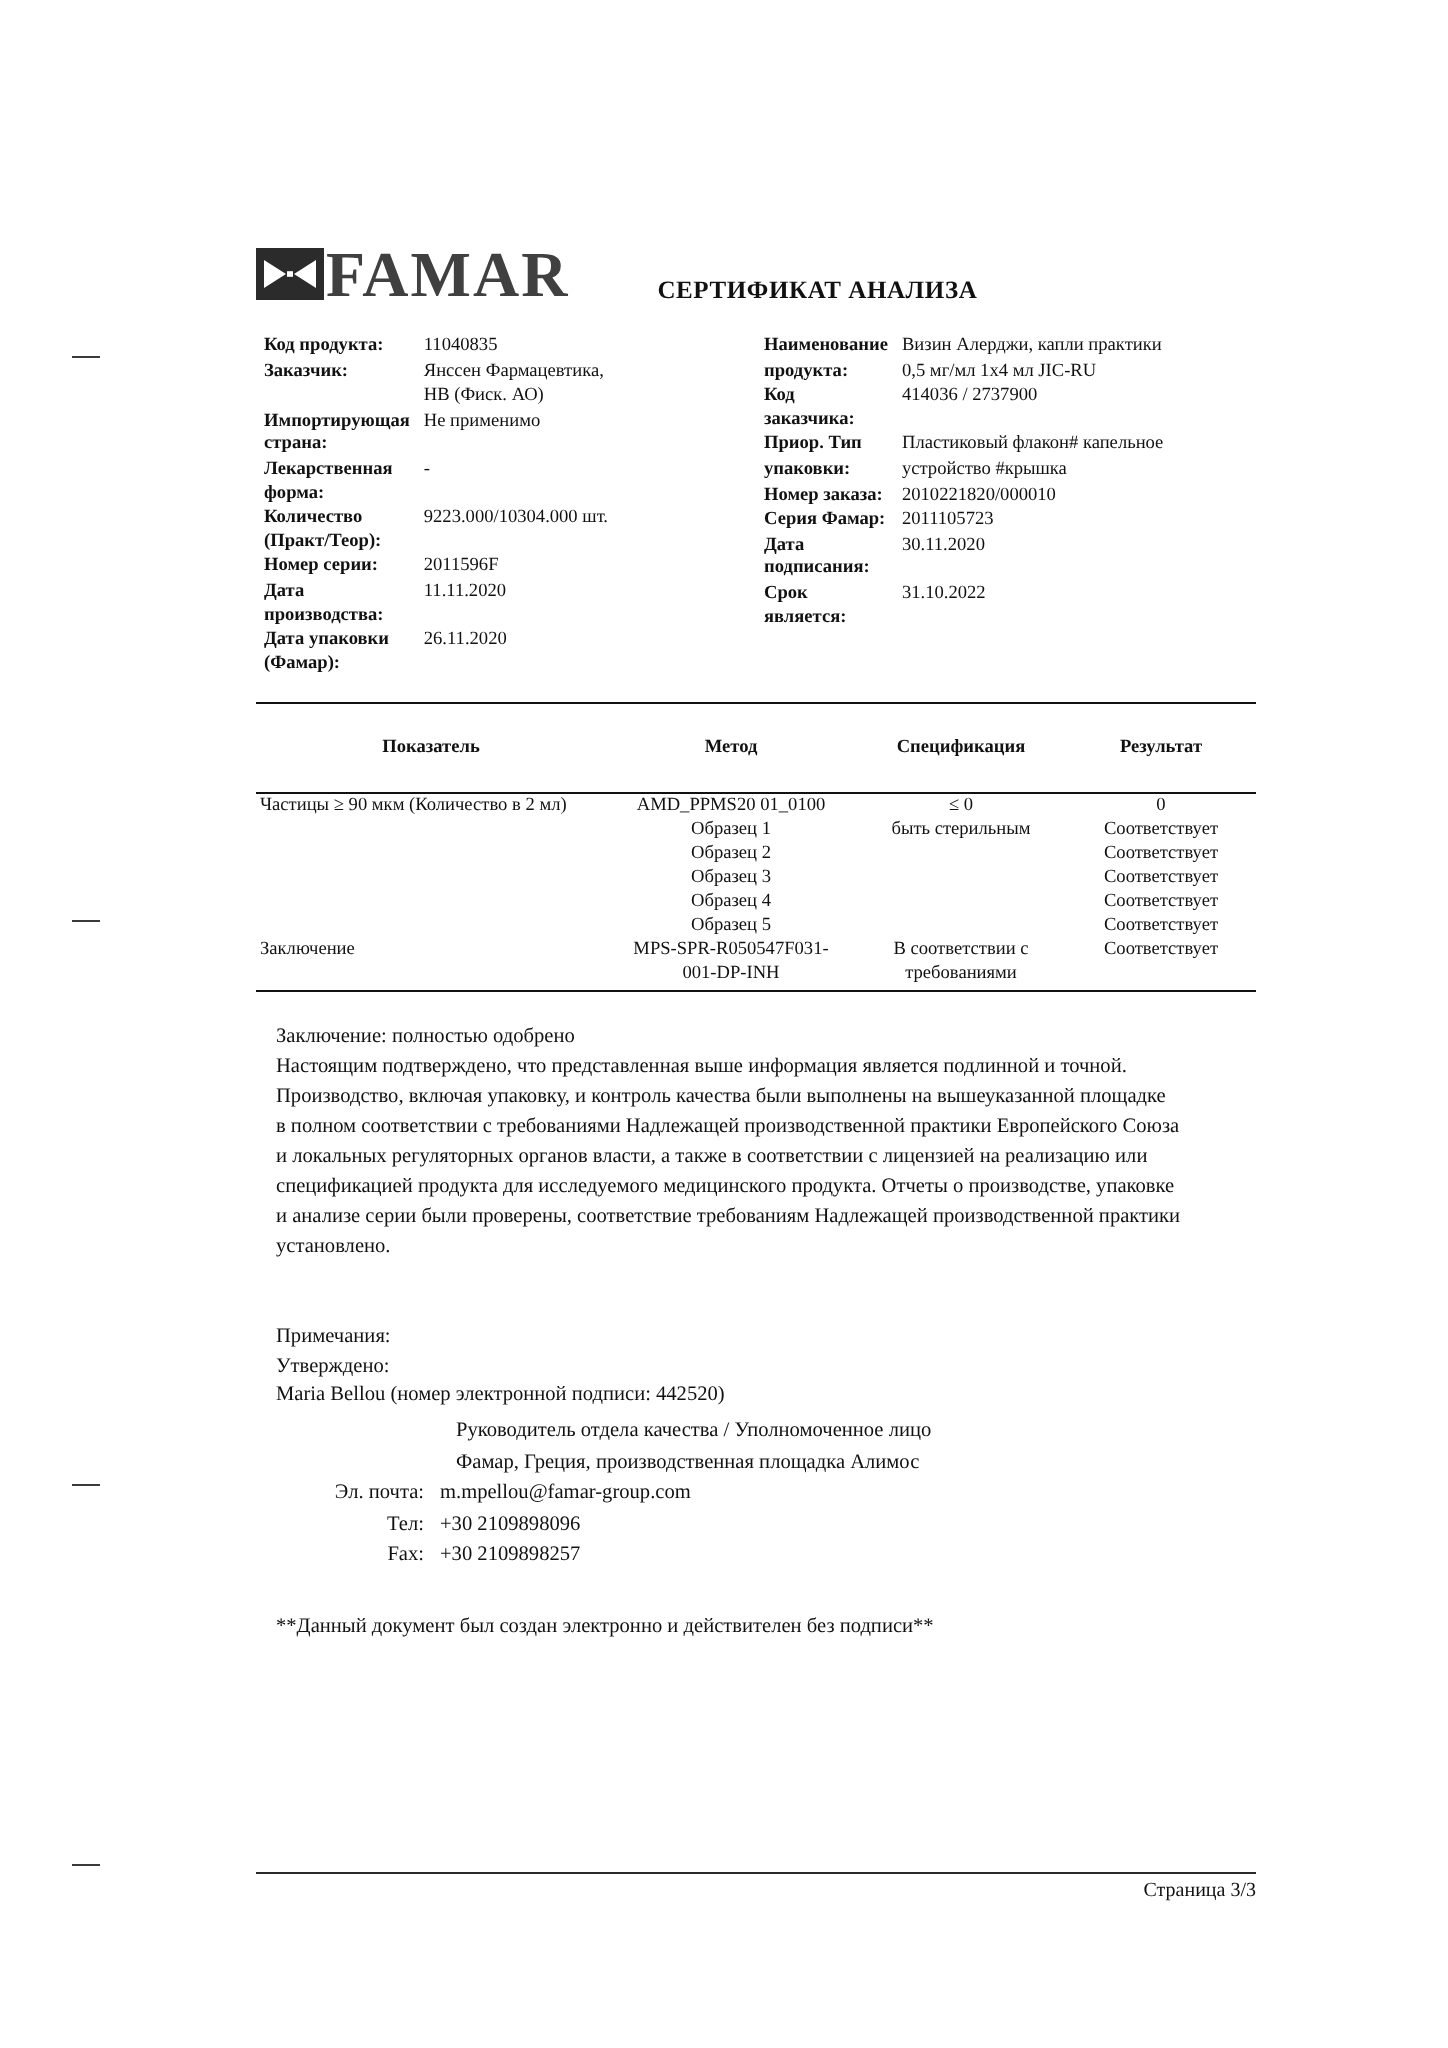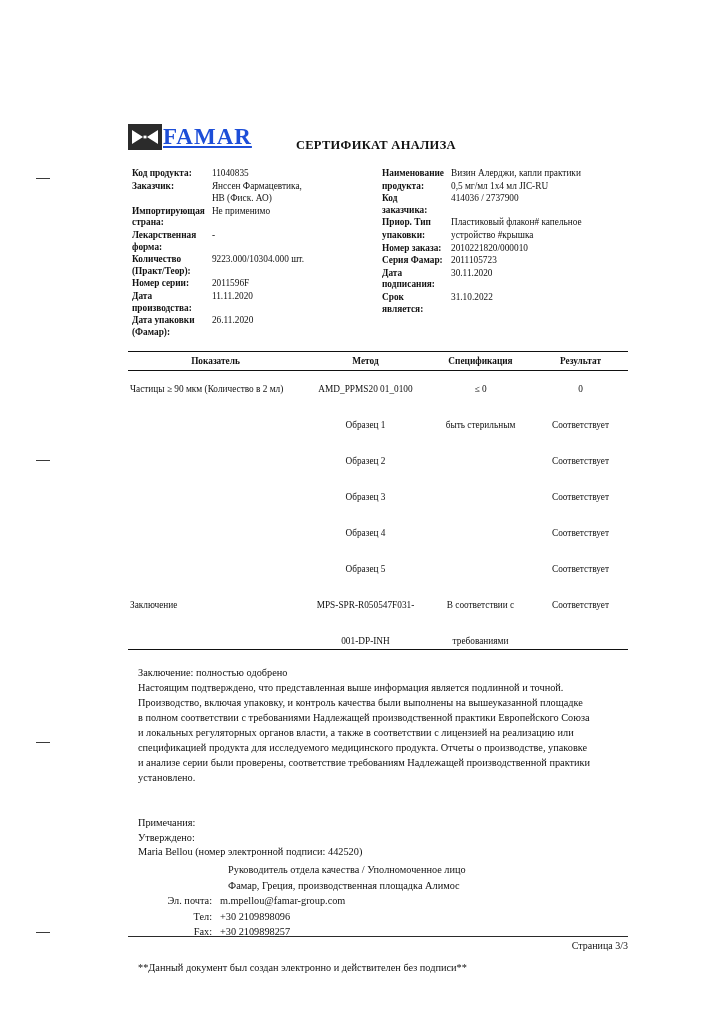--- a/index.html
+++ b/index.html
@@ -51,25 +51,24 @@
     background: #2b2b2b;
     display: flex;
     align-items: center;
     justify-content: center;
     margin-right: 1px;
   }
   .logo-mark svg { display: block; }
   .logo-text {
     font-family: "Liberation Serif", serif;
     font-weight: bold;
-    font-size: 23px;
+    font-size: 32px;
     letter-spacing: 1px;
-    color: #1d4ed8;
+    color: #404040;
     line-height: 26px;
-    text-decoration: underline;
   }
   .doc-title {
     font-weight: bold;
     font-size: 12.5px;
     letter-spacing: .3px;
     margin: 18px 0 0 44px;
   }
   
   table.info {
     width: 100%;
@@ -103,27 +102,27 @@
   .results-wrap { margin-top: 12px; }
   table.results {
     width: 100%;
     border-collapse: collapse;
     font-size: 9.3px;
     line-height: 1.3;
   }
   table.results th {
     font-weight: bold;
     text-align: center;
-    padding: 3px 2px;
+    padding: 16px 2px;
     border-top: 1.6px solid #111;
     border-bottom: 1px solid #111;
   }
   table.results th.first { text-align: center; }
   table.results td {
-    padding: 12px 2px;
+    padding: 0px 2px;
     vertical-align: top;
   }
   table.results tr.last td { padding-bottom: 2px; }
   .rt-bottom { border-bottom: 1.6px solid #111; }
   .c { text-align: center; }
   .w-ind { width: 35%; }
   .w-met { width: 25%; }
   .w-spec { width: 21%; }
   .w-res { width: 19%; }
 

